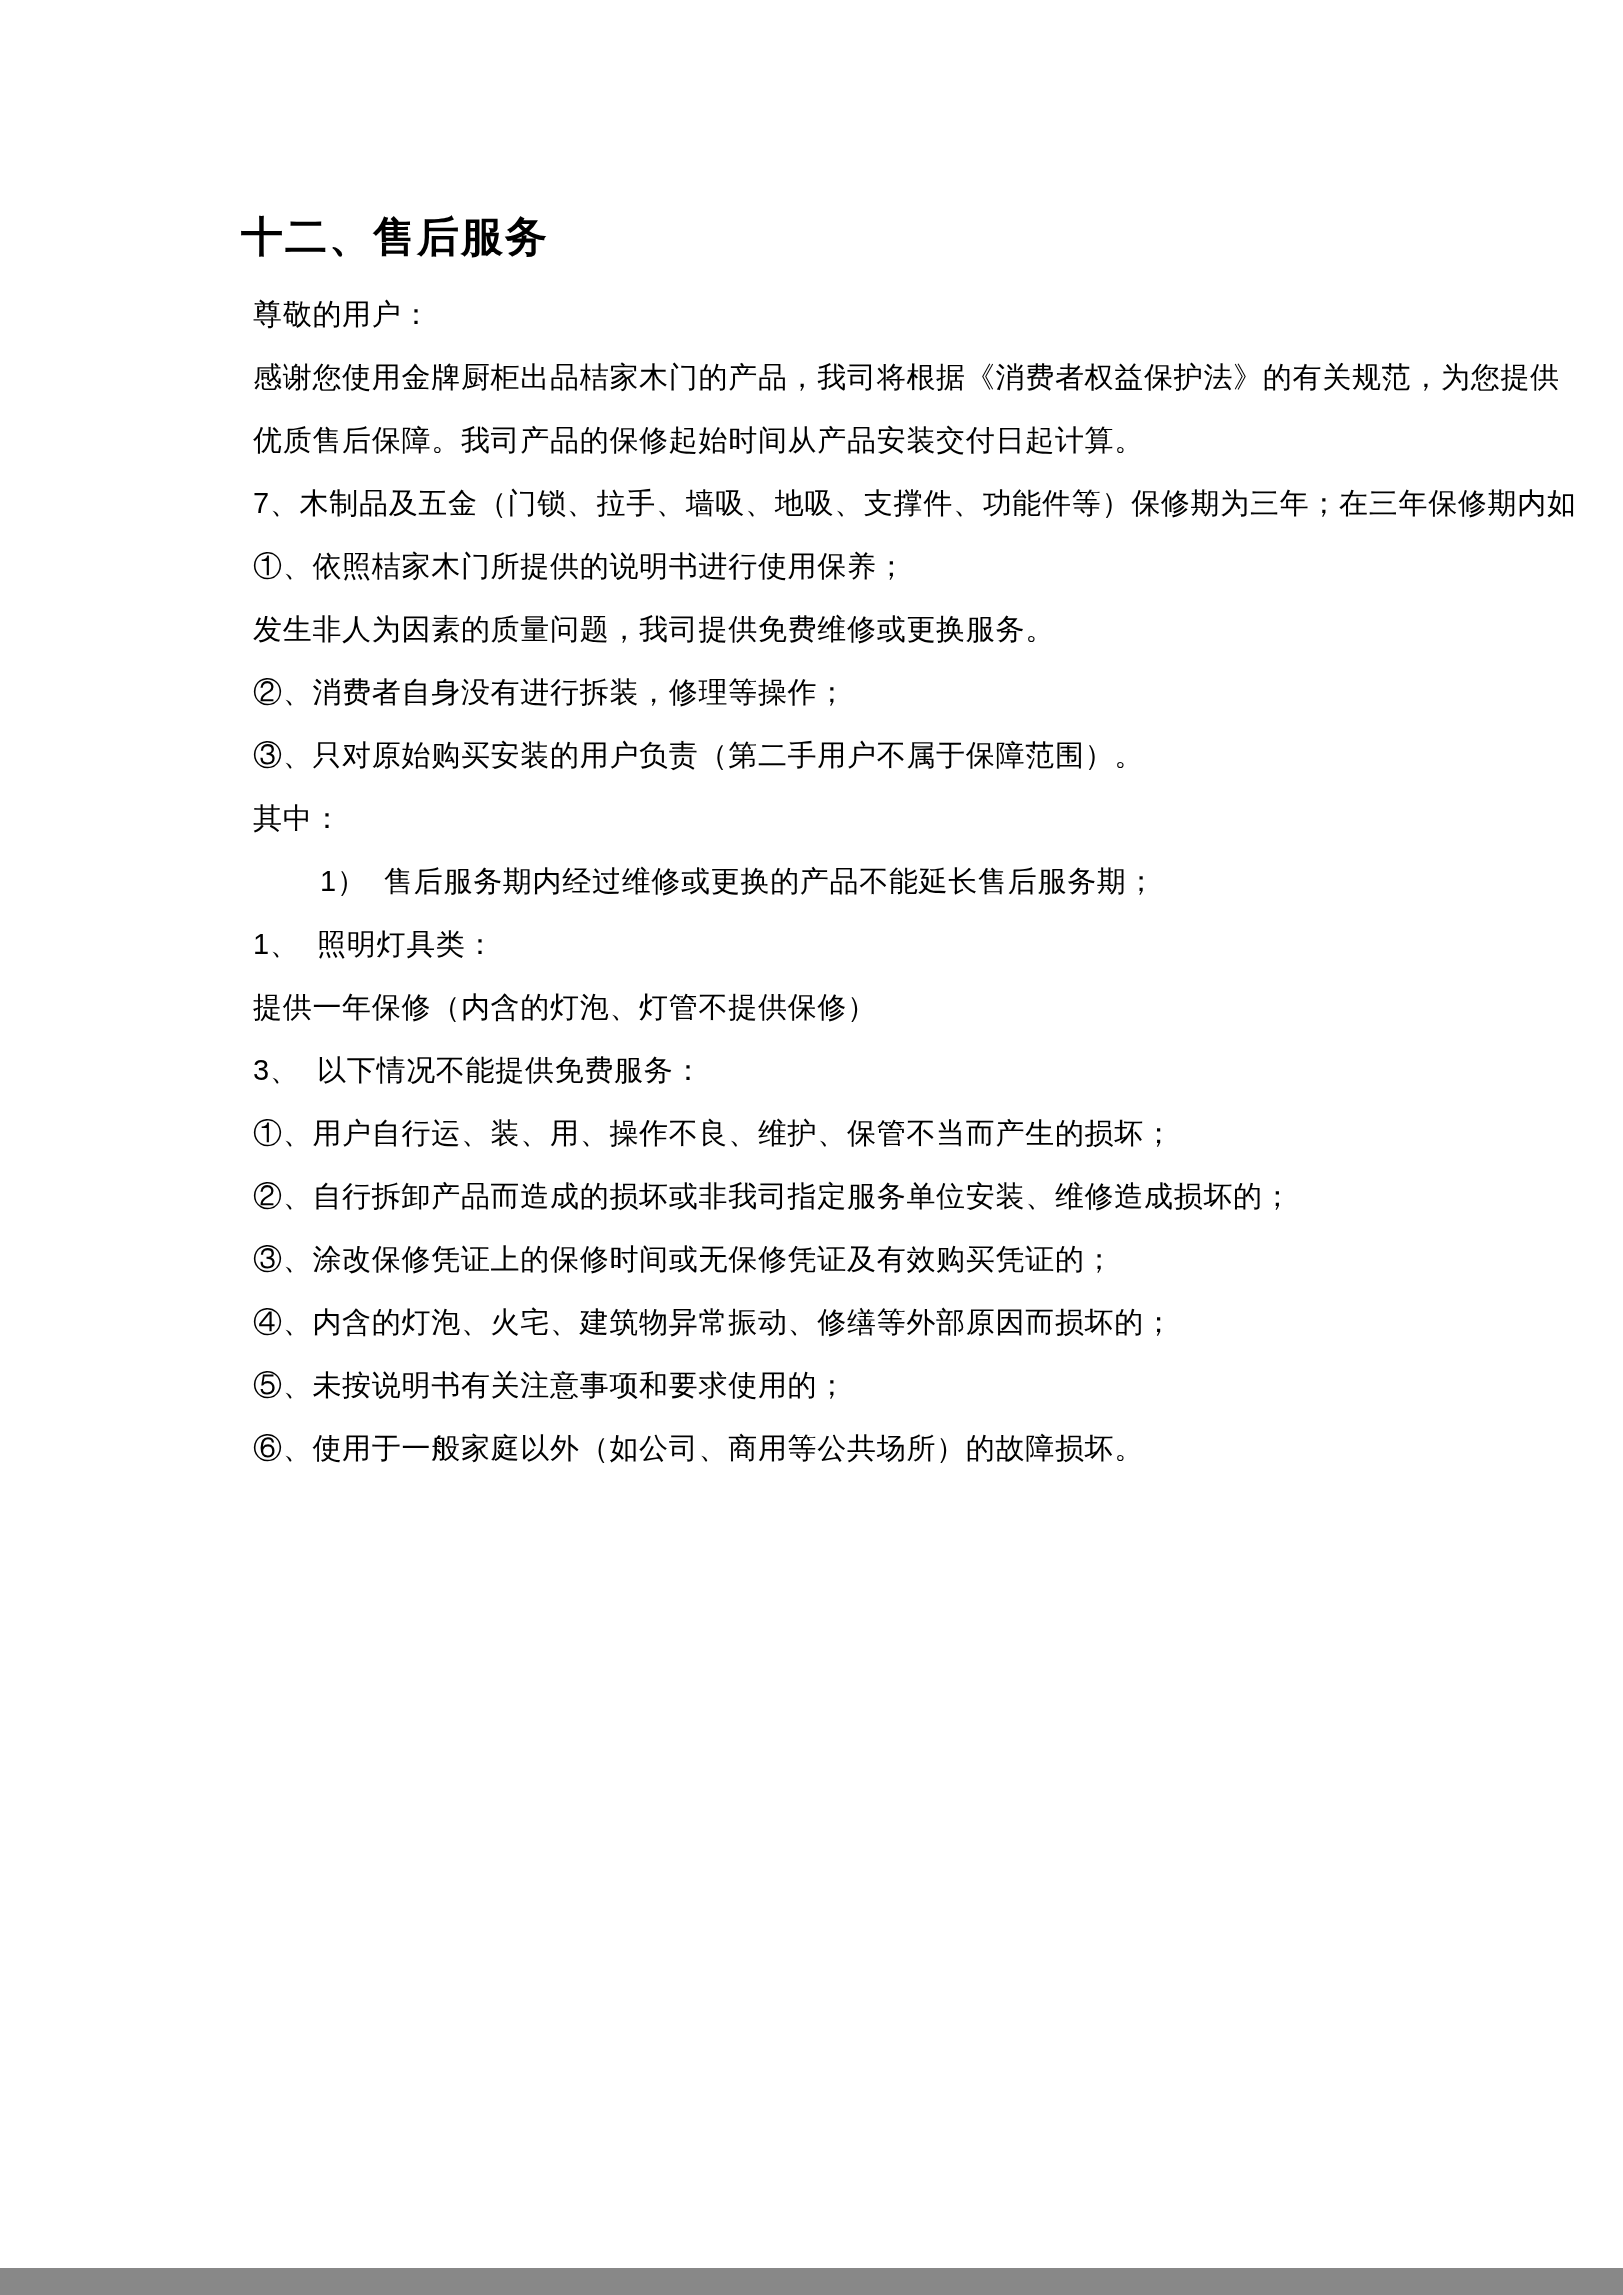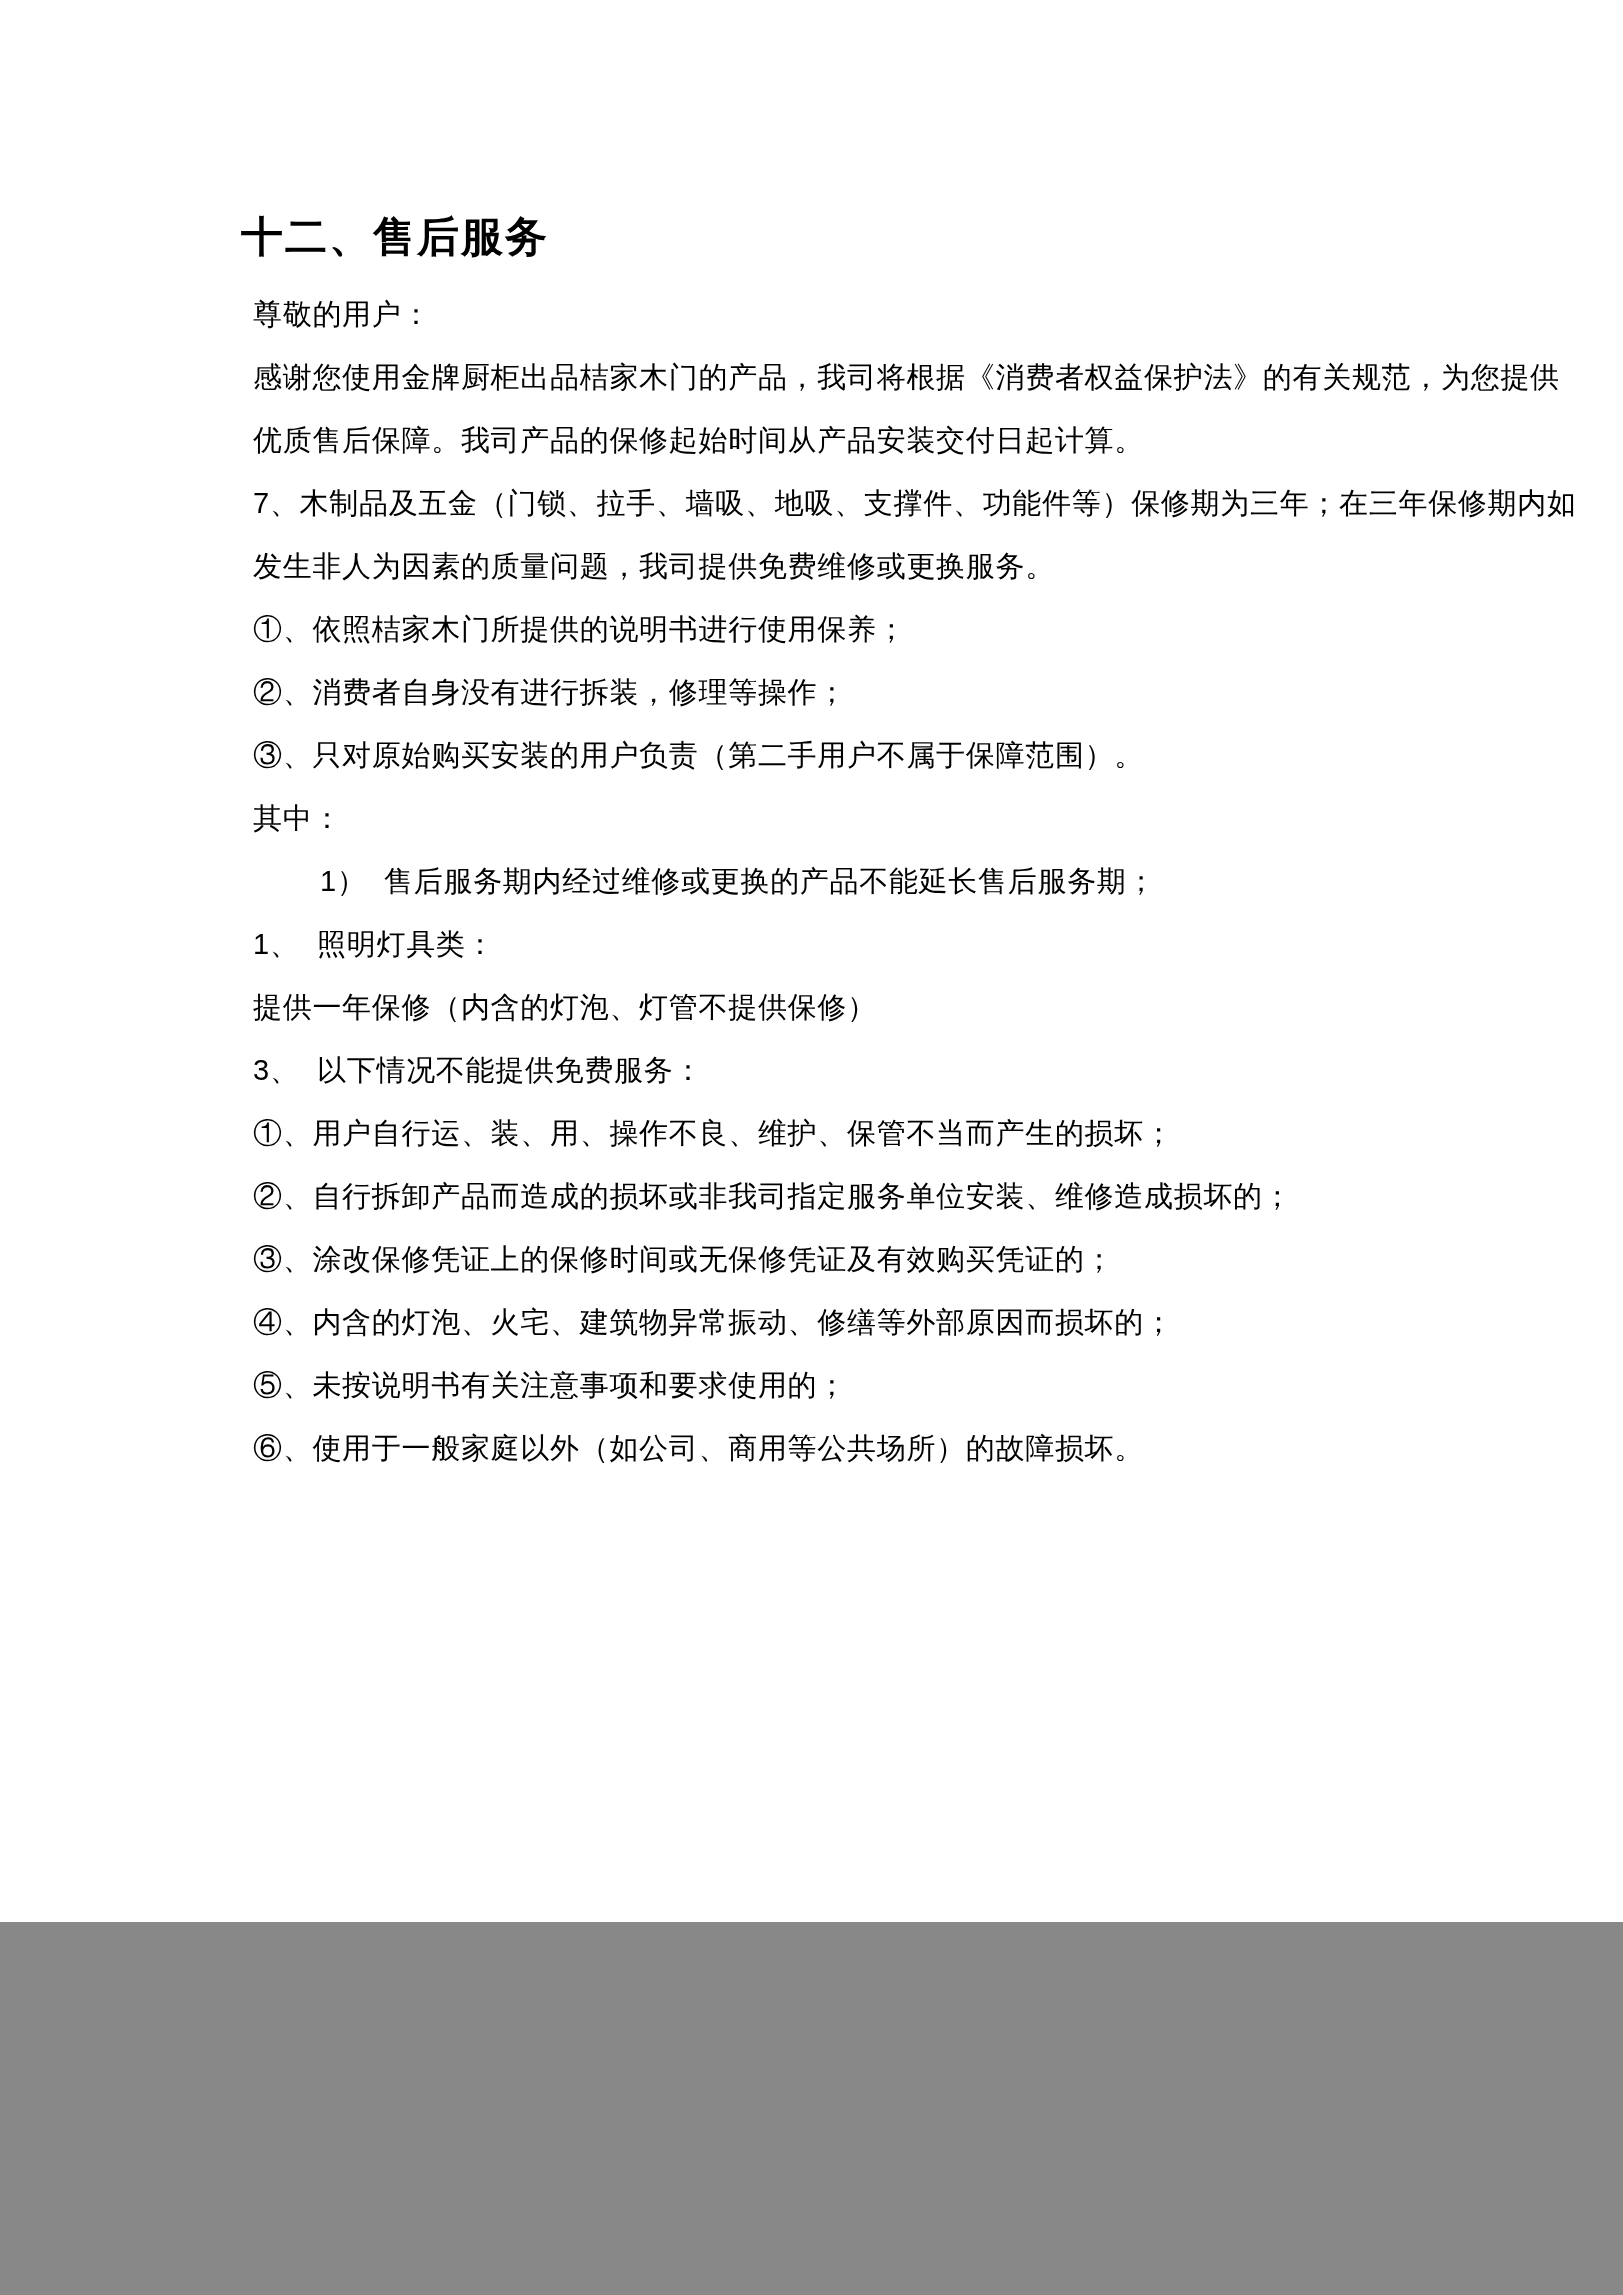--- a/index.html
+++ b/index.html
@@ -3,21 +3,21 @@
 <meta charset="utf-8">
 <style>
   html, body {
     margin: 0;
     padding: 0;
     background: #888;
   }
   .page {
     position: relative;
     width: 1623px;
-    height: 1922px;
+    height: 2268px;
     background: #ffffff;
     font-family: "Liberation Sans", sans-serif;
     color: #000000;
     overflow: hidden;
   }
   .title {
     position: absolute;
     left: 241px;
     top: 211px;
     margin: 0;
@@ -50,22 +50,22 @@
 </head>
 <body>
 
 <div class="page">
   <h1 class="title">十二、售后服务</h1>
   <div class="content" id="content">
       <div class="line">尊敬的用户：</div>
       <div class="line">感谢您使用金牌厨柜出品桔家木门的产品，我司将根据《消费者权益保护法》的有关规范，为您提供</div>
       <div class="line">优质售后保障。我司产品的保修起始时间从产品安装交付日起计算。</div>
       <div class="line">7、木制品及五金（门锁、拉手、墙吸、地吸、支撑件、功能件等）保修期为三年；在三年保修期内如</div>
+      <div class="line">①、依照桔家木门所提供的说明书进行使用保养；</div>
       <div class="line">发生非人为因素的质量问题，我司提供免费维修或更换服务。</div>
-      <div class="line">①、依照桔家木门所提供的说明书进行使用保养；</div>
       <div class="line">②、消费者自身没有进行拆装，修理等操作；</div>
       <div class="line">③、只对原始购买安装的用户负责（第二手用户不属于保障范围）。</div>
       <div class="line">其中：</div>
       <div class="line indent">1）  售后服务期内经过维修或更换的产品不能延长售后服务期；</div>
       <div class="line">1、  照明灯具类：</div>
       <div class="line">提供一年保修（内含的灯泡、灯管不提供保修）</div>
       <div class="line">3、  以下情况不能提供免费服务：</div>
       <div class="line">①、用户自行运、装、用、操作不良、维护、保管不当而产生的损坏；</div>
       <div class="line">②、自行拆卸产品而造成的损坏或非我司指定服务单位安装、维修造成损坏的；</div>
       <div class="line">③、涂改保修凭证上的保修时间或无保修凭证及有效购买凭证的；</div>

